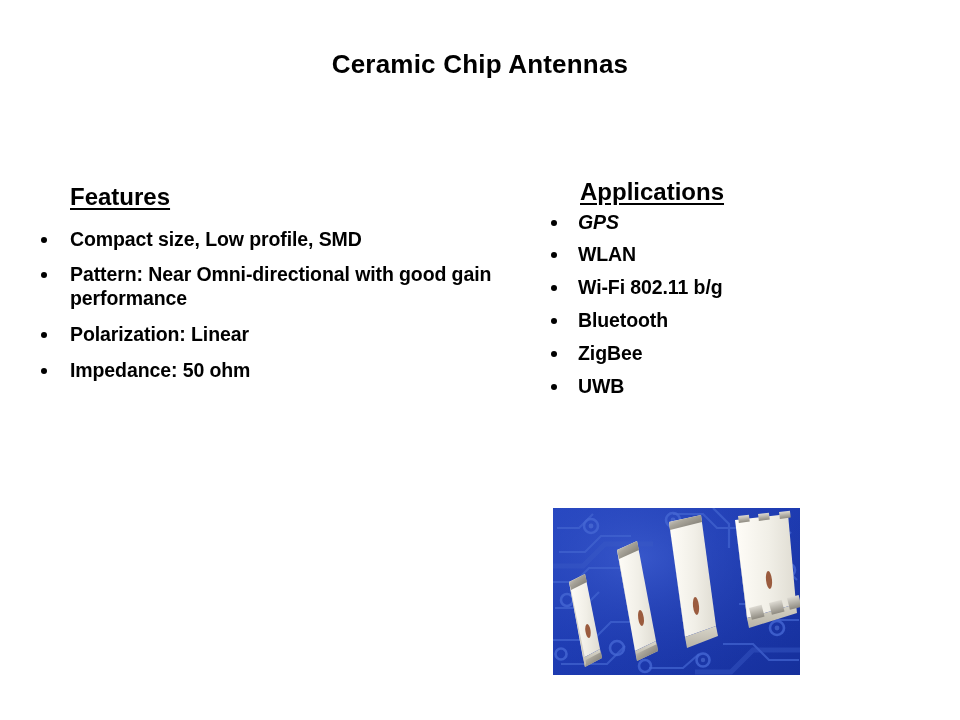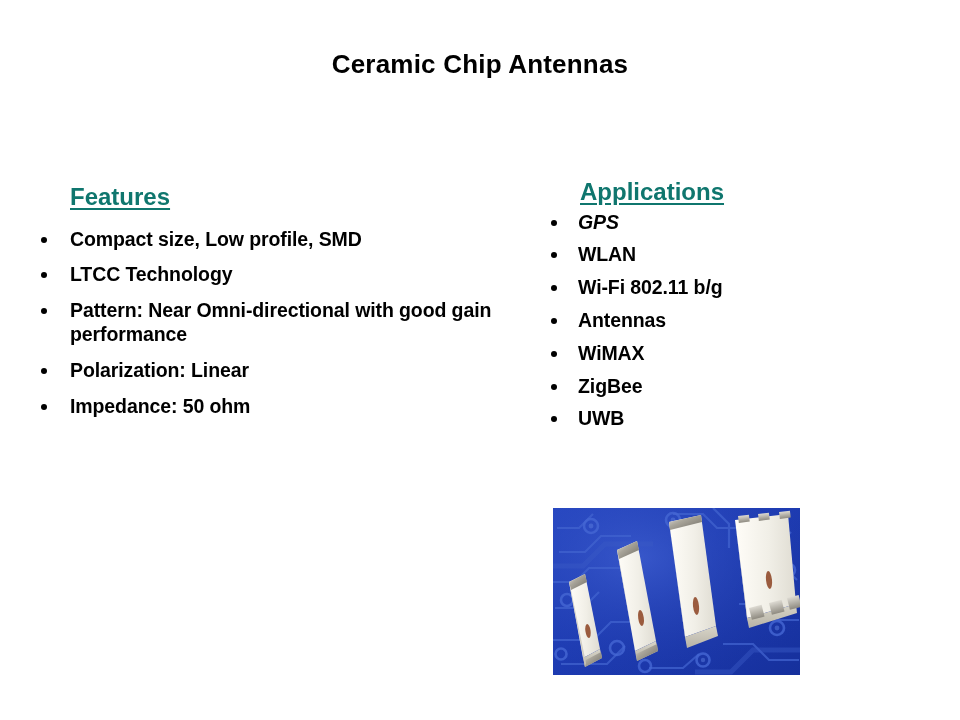--- a/index.html
+++ b/index.html
@@ -48,21 +48,21 @@
   }
   .col-applications {
     left: 548px;
     top: 178px;
     width: 390px;
   }
 
   .section-heading {
     font-size: 24px;
     font-weight: bold;
-    color: #0f766e;
+    color: #000000;
     text-decoration: underline;
     text-underline-offset: 3px;
     line-height: 1.15;
     display: inline-block;
     margin: 0;
     white-space: nowrap;
   }
   .col-features .section-heading { margin-left: 34px; }
   .col-applications .section-heading { margin-left: 32px; }
 
@@ -120,35 +120,33 @@
 <body>
 
 <div class="slide">
 
   <div class="slide-title">Ceramic Chip Antennas</div>
 
   <div class="col col-features">
     <div class="section-heading">Features</div>
     <ul class="bullets">
       <li><span>Compact size, Low profile, SMD</span></li>
-      <li><span>LTCC Technology</span></li>
       <li><span>Pattern: Near Omni-directional with good gain performance</span></li>
       <li><span>Polarization: Linear</span></li>
       <li><span>Impedance: 50 ohm</span></li>
     </ul>
   </div>
 
   <div class="col col-applications">
     <div class="section-heading">Applications</div>
     <ul class="bullets">
       <li><span>GPS</span></li>
       <li><span>WLAN</span></li>
       <li><span>Wi-Fi 802.11 b/g</span></li>
-      <li><span>Antennas</span></li>
-      <li><span>WiMAX</span></li>
+      <li><span>Bluetooth</span></li>
       <li><span>ZigBee</span></li>
       <li><span>UWB</span></li>
     </ul>
   </div>
 
   <div class="product-photo">
     <svg width="247" height="167" viewBox="0 0 247 167" xmlns="http://www.w3.org/2000/svg">
       <defs>
         <linearGradient id="boardGrad" x1="0" y1="0" x2="1" y2="1">
           <stop offset="0%" stop-color="#2647C4"></stop>

